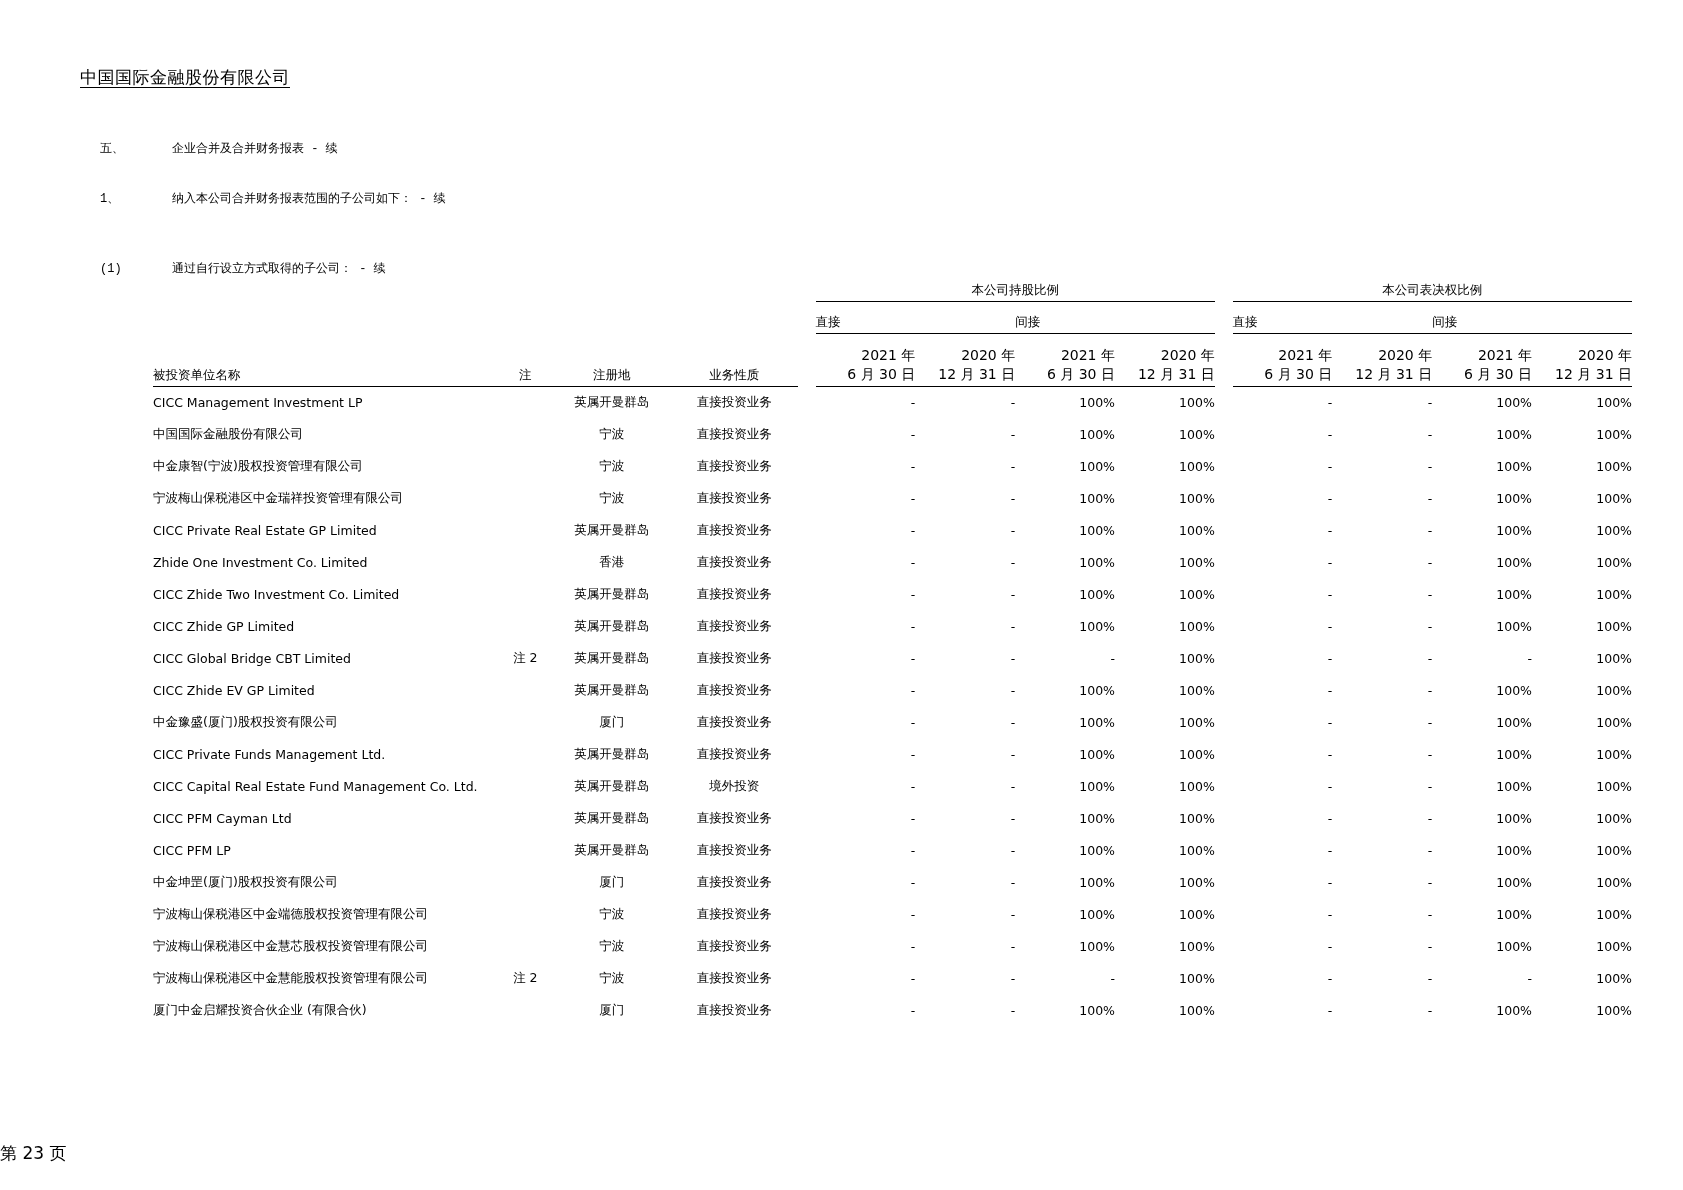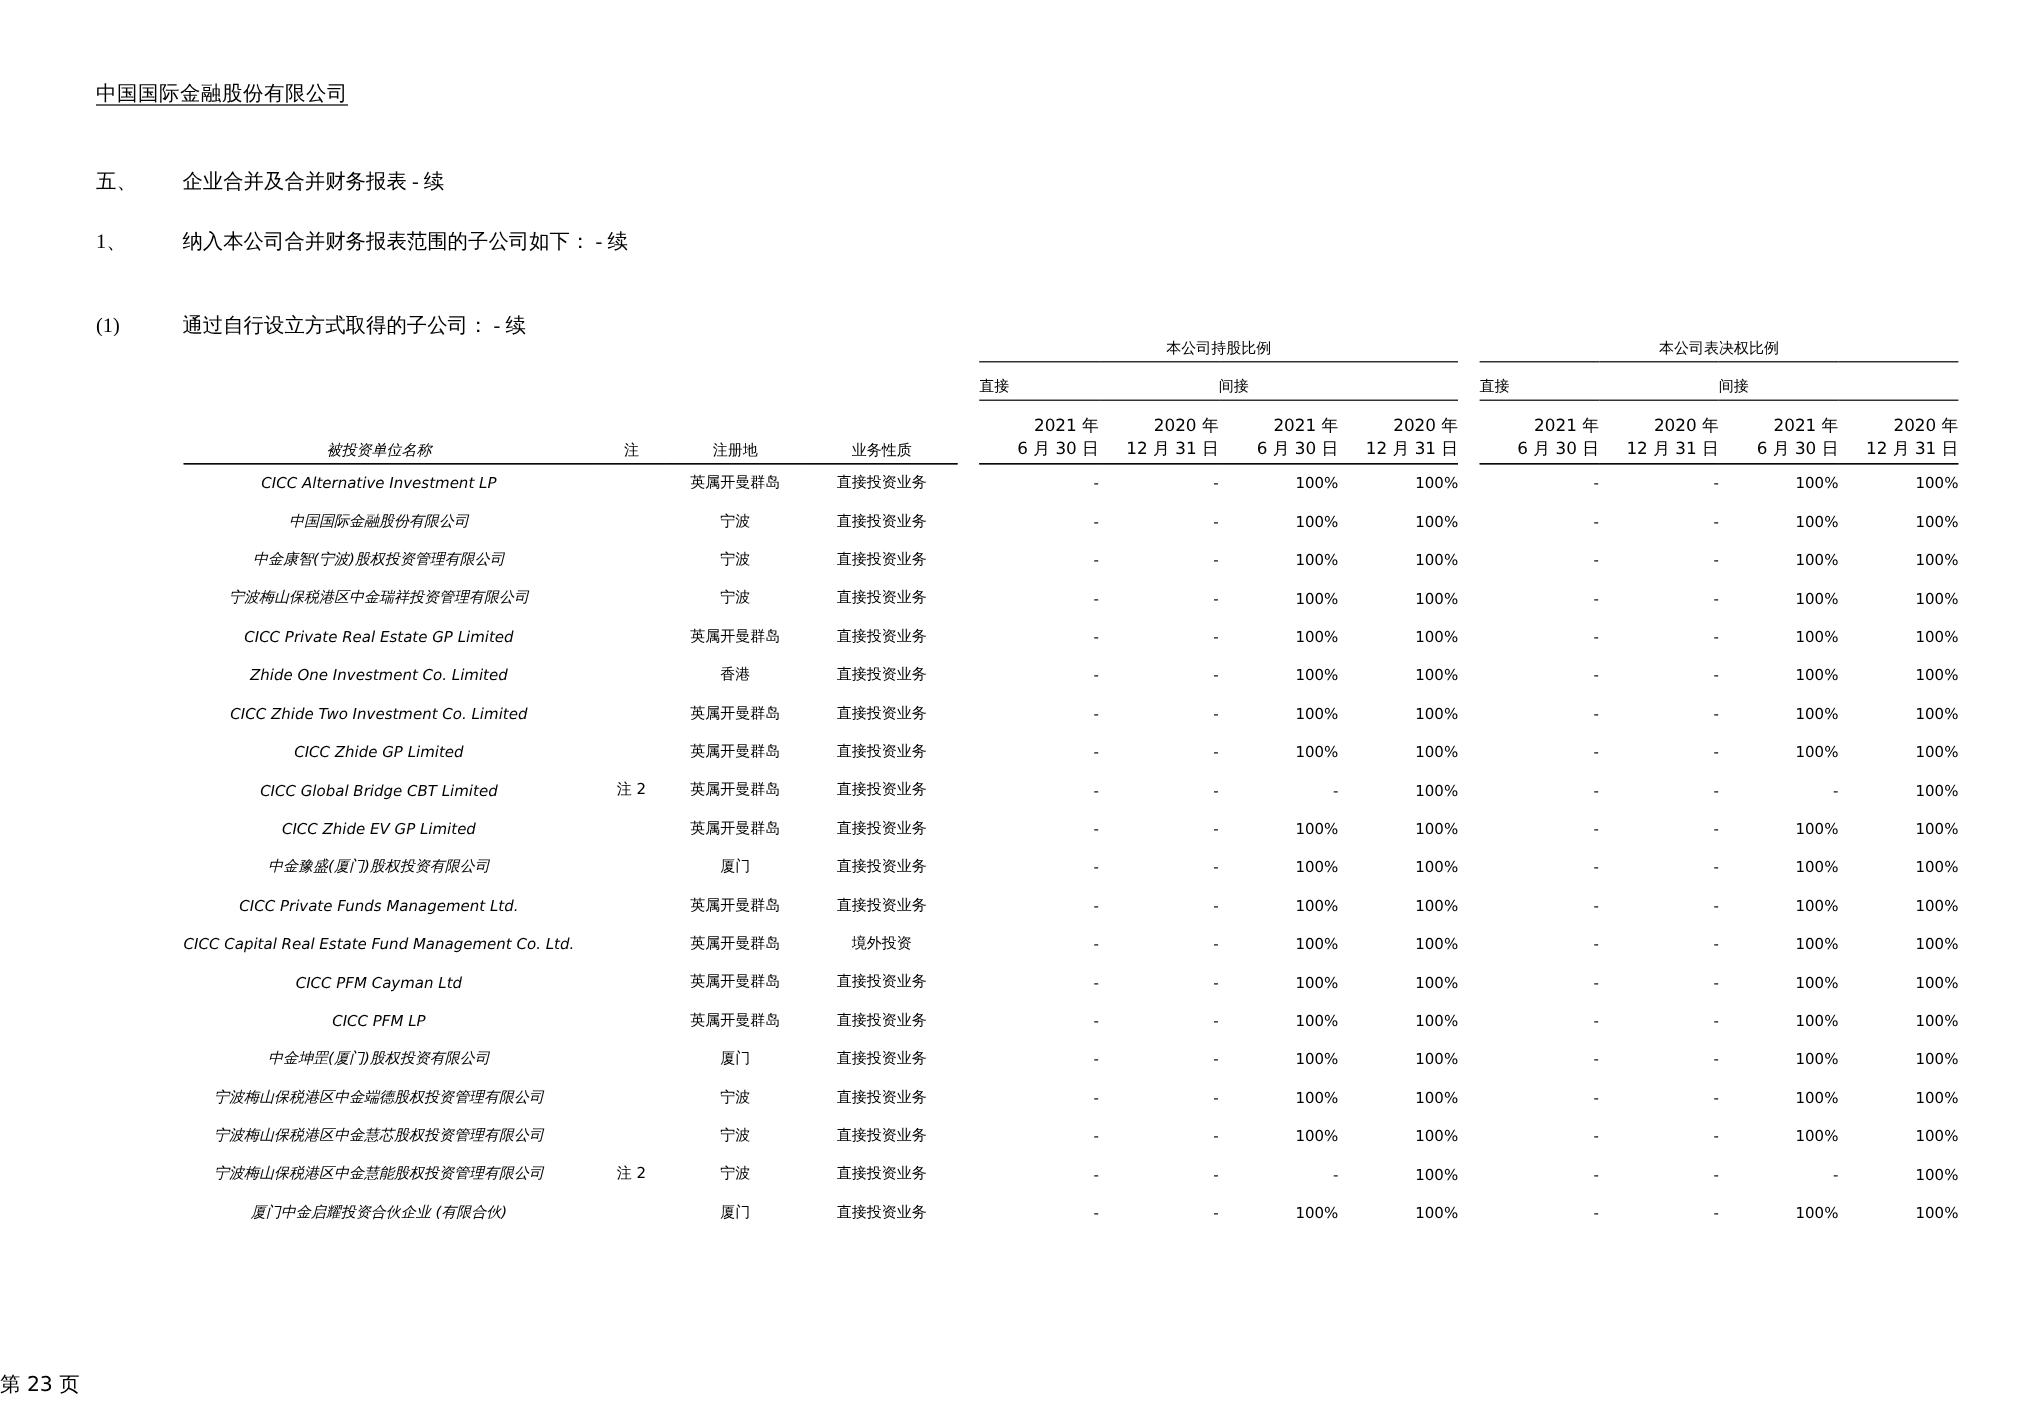--- a/index.html
+++ b/index.html
@@ -27,23 +27,24 @@
     left: 80px;
     top: 66px;
     font-size: 17px;
     font-family: "DejaVu Sans", sans-serif;
     text-decoration: underline;
     text-underline-offset: 4px;
     letter-spacing: 0.5px;
   }
   .heading-row {
     position: absolute;
-    font-size: 17px;
-    font-family: Liberation Serif, serif;
+    font-size: 12px;
+    font-family: Liberation Mono, monospace;
     white-space: nowrap;
+    margin-left: 20px;
   }
   .h-num {
     display: inline-block;
     width: 72px;
   }
   .h1 { left: 80px; top: 140px; }
   .h2 { left: 80px; top: 190px; }
   .h3 { left: 80px; top: 260px; }
 
   table.subs {
@@ -88,21 +89,21 @@
     padding-bottom: 2px !important;
   }
   .colhead-center {
     text-align: center;
     font-size: 12.5px;
     border-bottom: 1px solid #000;
     padding-bottom: 2px !important;
   }
   .spacer-row td { height: 12px; }
 
-  .c-name { text-align: center; padding-right: 20px !important; font-style: italic; }
+  .c-name { text-align: left; padding-right: 20px !important; }
   .c-note { text-align: center; width: 56px; }
   .c-place { text-align: center; width: 118px; }
   .c-biz { text-align: center; width: 128px; }
   .c-val { text-align: right; width: 86px; padding-left: 14px !important; }
 
   tbody.body-rows td {
     height: 32px;
     vertical-align: middle;
   }
 
@@ -202,21 +203,21 @@
           <span>6 月 30 日</span>
         </td>
         <td class="colhead c-val">
           <span>2020 年</span><br>
           <span>12 月 31 日</span>
         </td>
       </tr>
     </thead>
     <tbody class="body-rows" id="rows-body">
         <tr>
-          <td class="c-name">CICC Alternative Investment LP</td>
+          <td class="c-name">CICC Management Investment LP</td>
           <td class="c-note"></td>
           <td class="c-place">英属开曼群岛</td>
           <td class="c-biz">直接投资业务</td>
           <td class="gap-col"></td>
           <td class="c-val">-</td>
           <td class="c-val">-</td>
           <td class="c-val">100%</td>
           <td class="c-val">100%</td>
           <td class="gap-col"></td>
           <td class="c-val">-</td>

